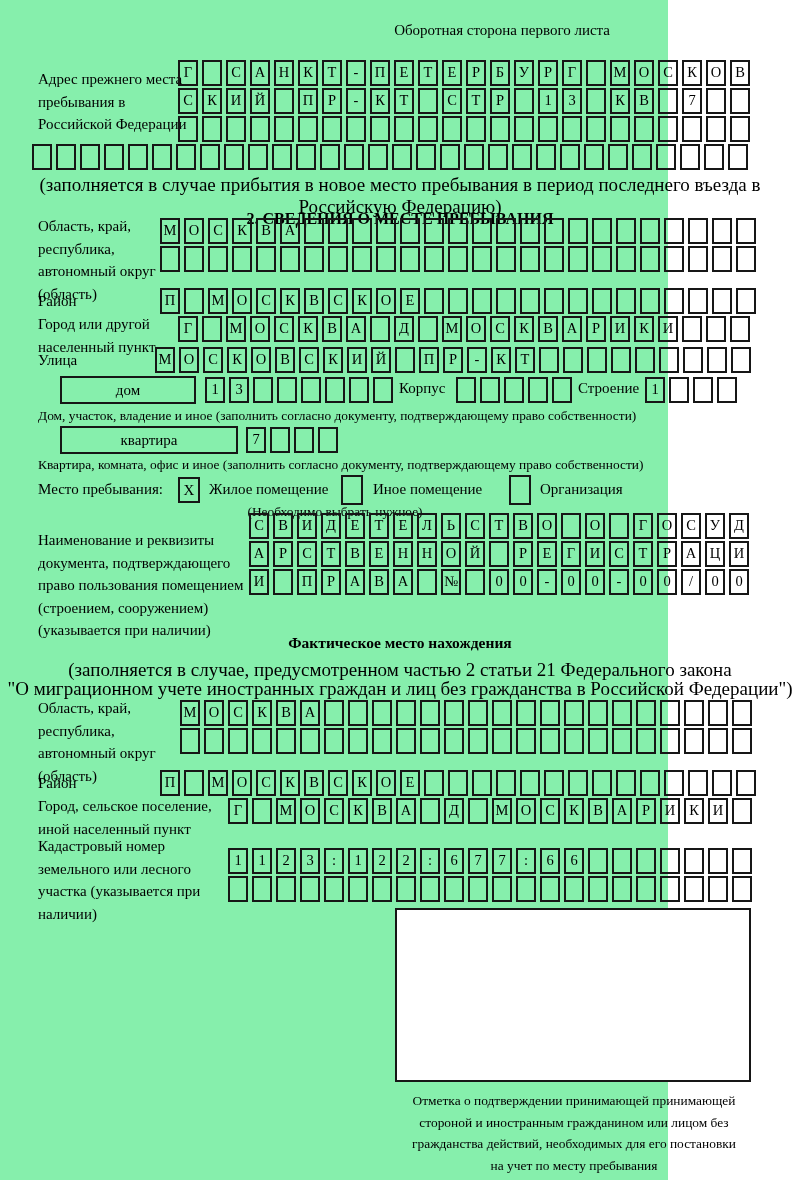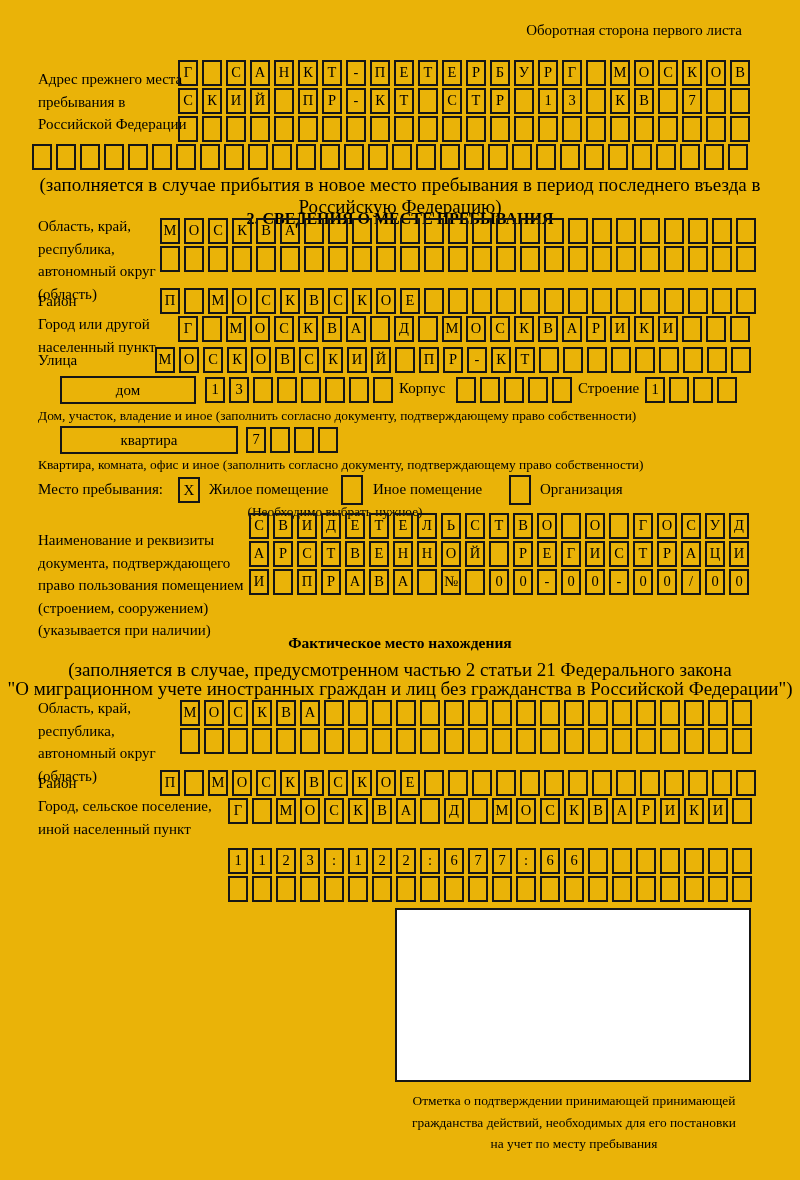--- a/index.html
+++ b/index.html
@@ -2,21 +2,21 @@
 <html><head>
 <meta charset="utf-8">
 <style>
   * { margin:0; padding:0; box-sizing:border-box; }
   html,body { background:#fff; }
   body {
     width:800px; height:1180px; overflow:hidden;
     font-family:"Liberation Serif","DejaVu Serif",serif;
     color:#000;
   }
-  .page { position:relative; width:800px; height:1180px; background:#eab308; }
+  .page { position:relative; width:668px; height:1180px; background:#86efac; }
   .title { position:absolute; font-size:15px; }
   .lbl   { position:absolute; font-size:15px; line-height:22.5px; }
   .cap   { position:absolute; font-size:13.4px; white-space:nowrap; }
   .hdr   { position:absolute; left:0; width:800px; text-align:center; font-weight:bold; font-size:16px; }
   .cnote { position:absolute; left:0; width:800px; text-align:center; font-size:19px; }
   .cellrow { position:absolute; display:flex; gap:4px; }
   .cell {
     flex:0 0 20px; width:20px; height:26px;
     border:2px solid #161616;
     display:flex; align-items:center; justify-content:center;
@@ -522,20 +522,21 @@
       <span class="cell">К</span>
       <span class="cell">В</span>
       <span class="cell">А</span>
       <span class="cell">Р</span>
       <span class="cell">И</span>
       <span class="cell">К</span>
       <span class="cell">И</span>
       <span class="cell"></span>
     </div>
 
+  <div class="lbl" style="left:38px; top:835px; width:198px;">Кадастровый номер земельного или лесного участка (указывается при наличии)</div>
   <div class="cellrow" style="left:228px; top:848px;">
       <span class="cell">1</span>
       <span class="cell">1</span>
       <span class="cell">2</span>
       <span class="cell">3</span>
       <span class="cell">:</span>
       <span class="cell">1</span>
       <span class="cell">2</span>
       <span class="cell">2</span>
       <span class="cell">:</span>
@@ -574,17 +575,18 @@
       <span class="cell"></span>
       <span class="cell"></span>
       <span class="cell"></span>
       <span class="cell"></span>
       <span class="cell"></span>
     </div>
 
   <div class="stampbox" style="left:395px; top:908px; width:356px; height:174px;"></div>
   <div class="stampcap" style="left:374px; top:1090px; width:400px;">
     <div>Отметка о подтверждении принимающей принимающей</div>
+    <div>стороной и иностранным гражданином или лицом без</div>
     <div>гражданства действий, необходимых для его постановки</div>
     <div>на учет по месту пребывания</div>
   </div>
 
 </div>
 
 </body></html>

